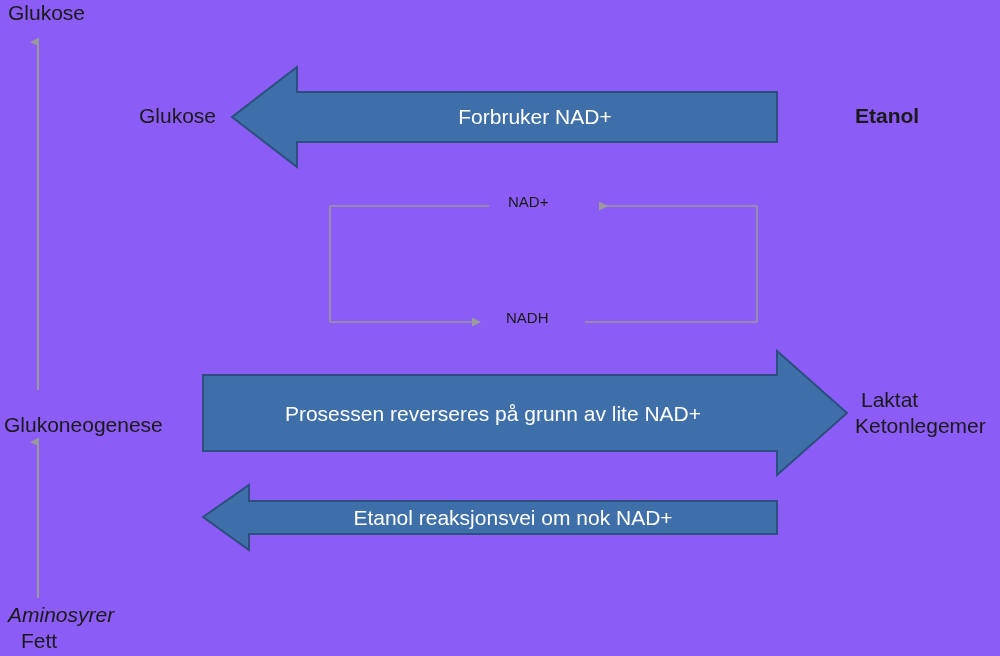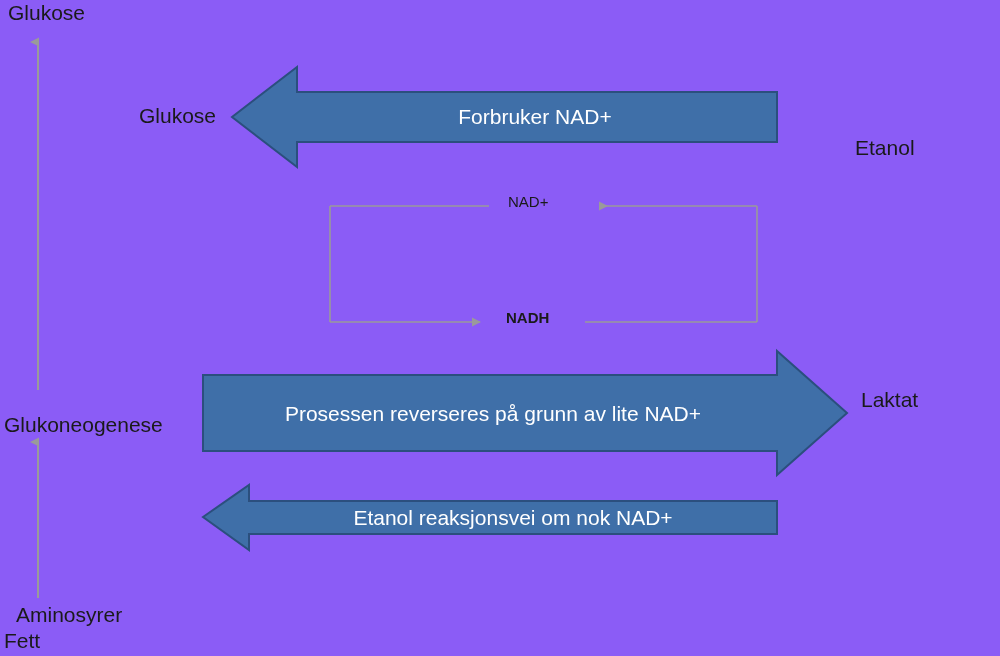--- a/index.html
+++ b/index.html
@@ -17,42 +17,42 @@
     background: #8b5cf6;
     overflow: hidden;
   }
   .lbl {
     position: absolute;
     color: #1a1a1a;
     font-size: 21px;
     line-height: 26px;
     white-space: pre;
   }
-  .lbl.bold { font-weight: normal; margin-top: 32px; }
+  .lbl.bold { font-weight: bold; }
   svg.layer {
     position: absolute;
     left: 0;
     top: 0;
     width: 1000px;
     height: 656px;
   }
   .arrowtext {
     position: absolute;
     color: #ffffff;
     font-size: 21px;
     white-space: pre;
     text-align: center;
   }
   .cyc {
     position: absolute;
     color: #1a1a1a;
     font-size: 15px;
     white-space: pre;
   }
-  .cyc.bold { font-weight: bold; text-align: right; }
+  .cyc.bold { font-weight: normal; text-align: right; }
 </style>
 </head>
 <body>
 
 <div id="canvas">
 
   <svg class="layer" viewBox="0 0 1000 656">
     <defs>
       <marker id="thin-up" markerWidth="10" markerHeight="10" refX="5" refY="8" orient="auto" markerUnits="userSpaceOnUse">
         <path d="M5 0 L9.5 9 L0.5 9 Z" fill="#9a9a9a"></path>
@@ -108,24 +108,25 @@
   <div class="lbl bold" style="left:855px; top:103px;">Etanol</div>
 
   <div class="cyc" style="left:508px; top:193px;">NAD+</div>
 
   <div class="cyc bold" style="left:506px; top:309px;">NADH</div>
 
   <div class="lbl" style="left:4px; top:400px;margin-top:12px;">Glukoneogenese</div>
 
   <div class="lbl" style="left:855px; top:387px;margin-left:6px;">Laktat</div>
 
+  <div class="lbl" style="left:855px; top:413px;">Ketonlegemer</div>
 
-  <div class="lbl" style="left:16px; top:602px;">Aminosyrer</div>
+  <div class="lbl" style="left:8px; top:602px;font-style:italic;">Aminosyrer</div>
 
-  <div class="lbl" style="left:4px; top:628px;">Fett</div>
+  <div class="lbl" style="left:21px; top:628px;">Fett</div>
 
   <div class="arrowtext" style="left:300px; top:105px; width:470px;">Forbruker NAD+</div>
 
   <div class="arrowtext" style="left:213px; top:402px; width:560px;">Prosessen reverseres på grunn av lite NAD+</div>
 
   <div class="arrowtext" style="left:253px; top:506px; width:520px;">Etanol reaksjonsvei om nok NAD+</div>
 
 </div>
 
 </body></html>

